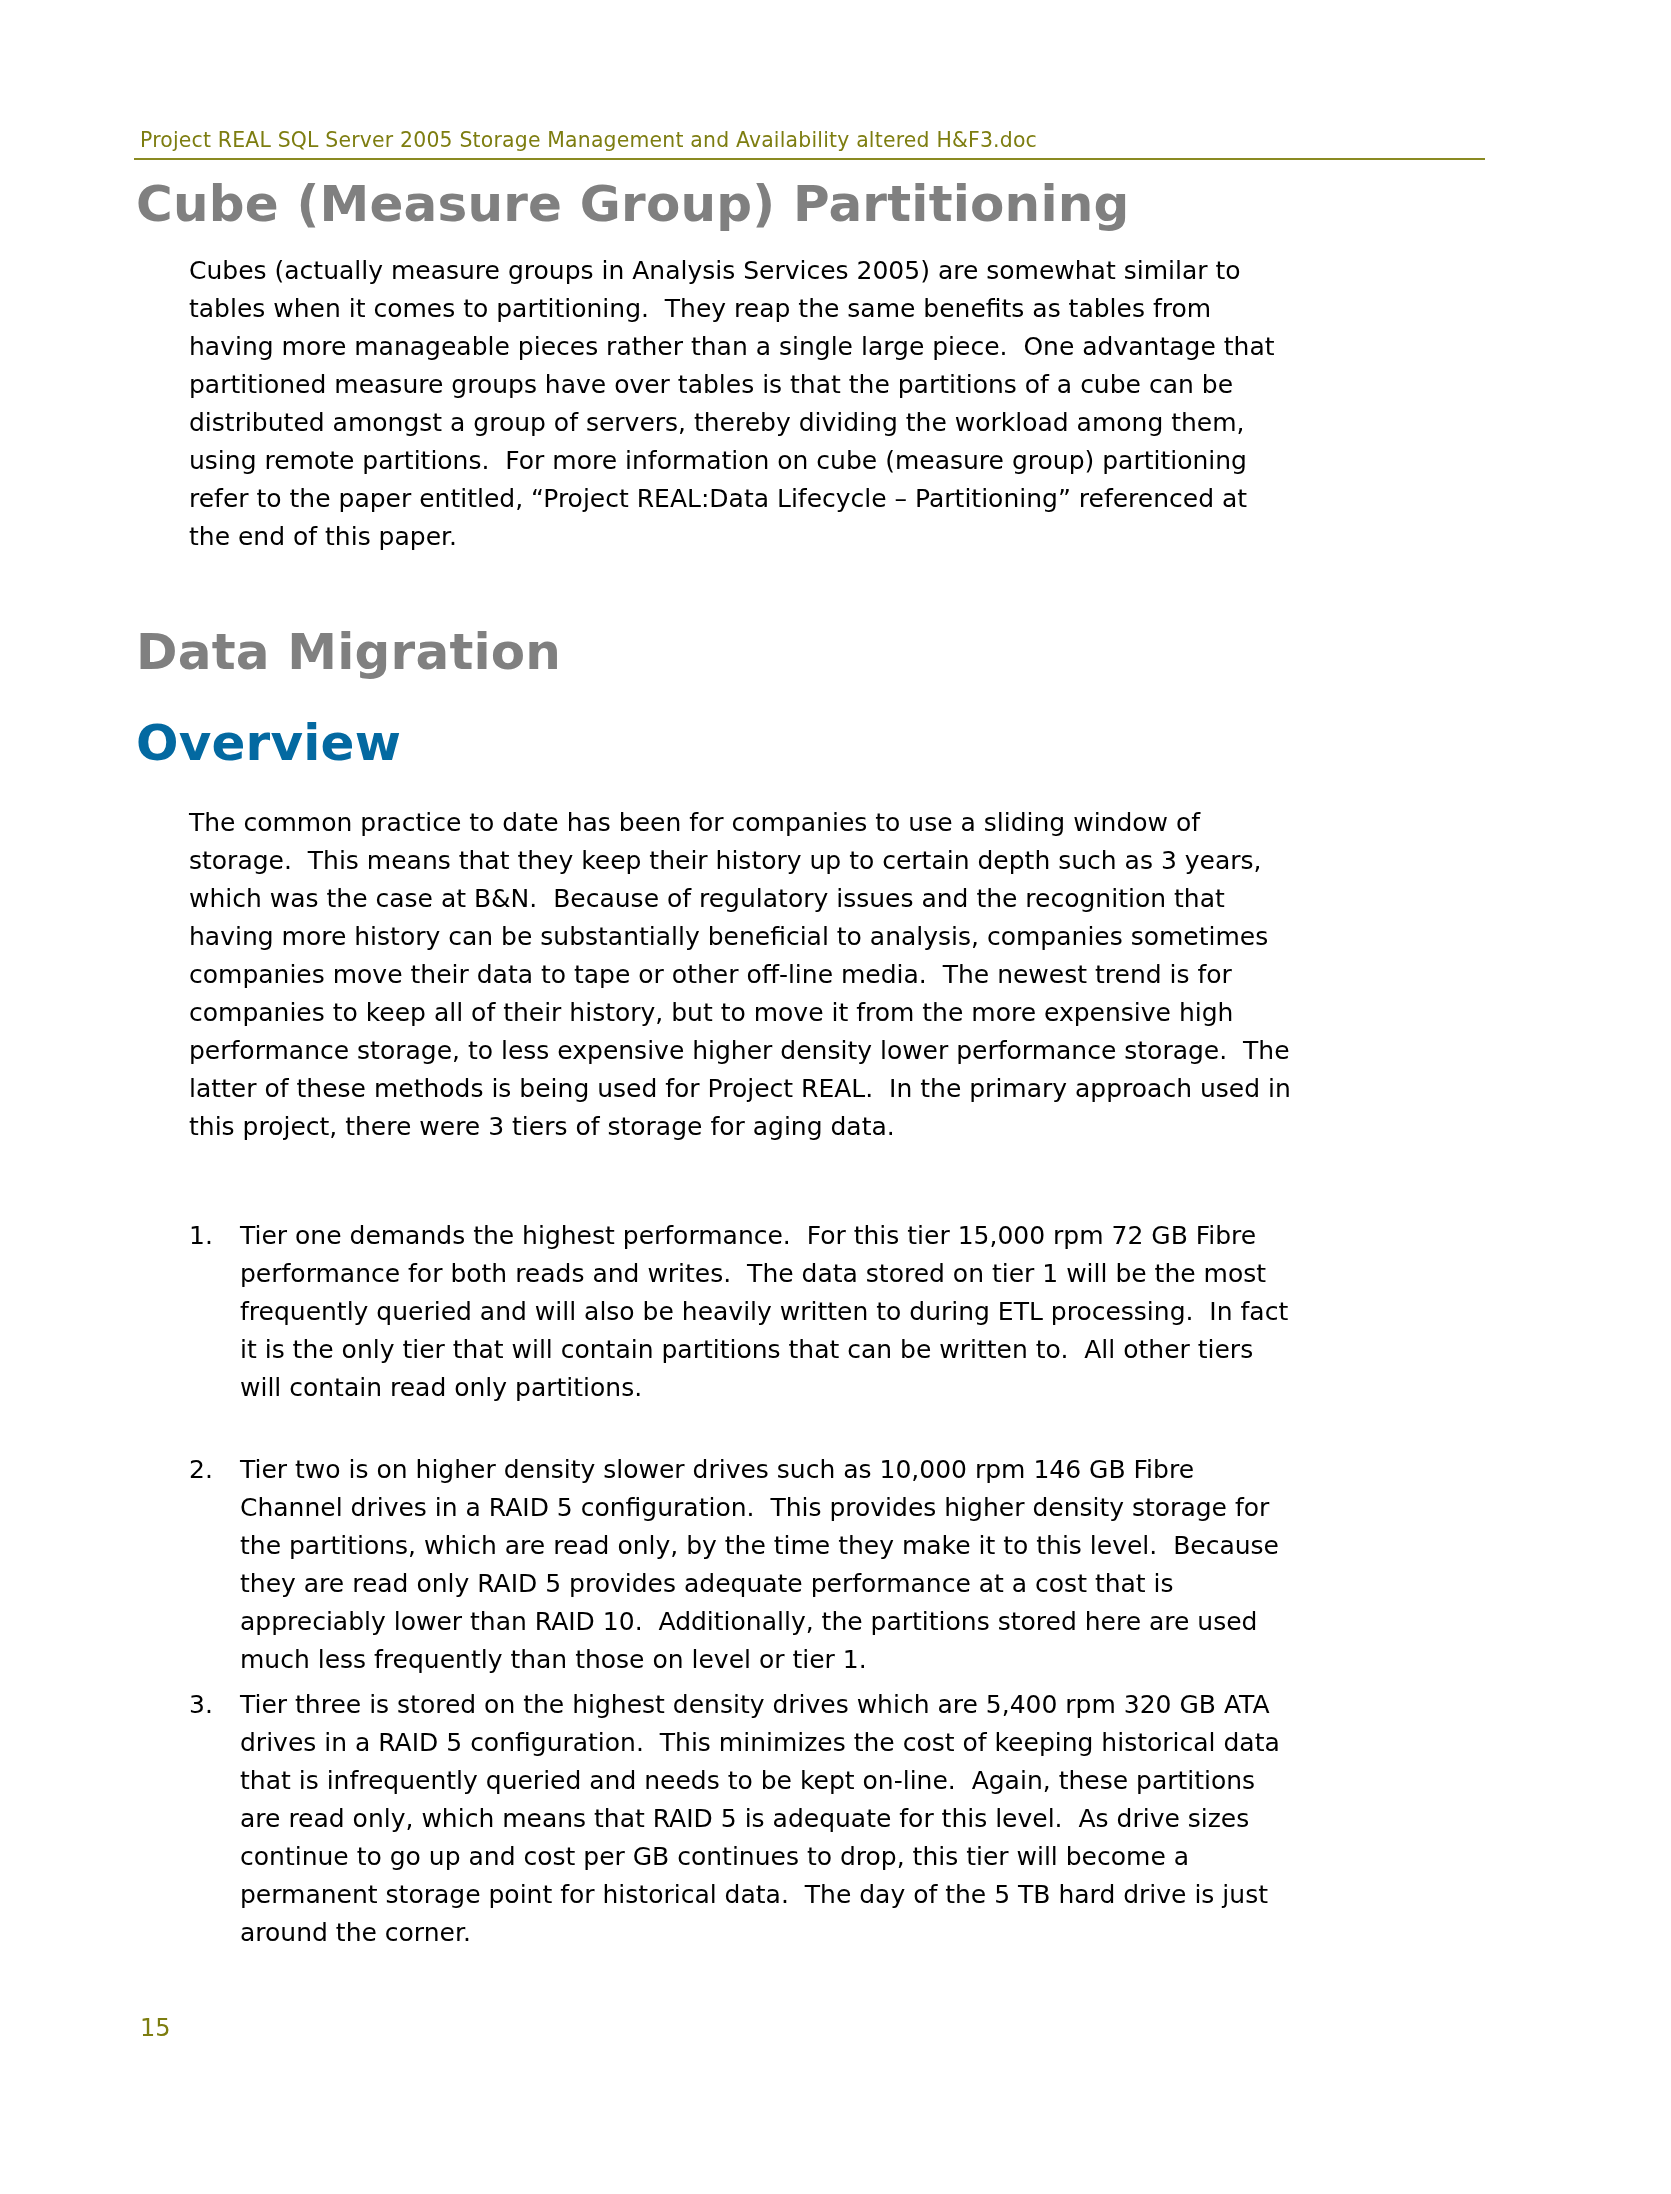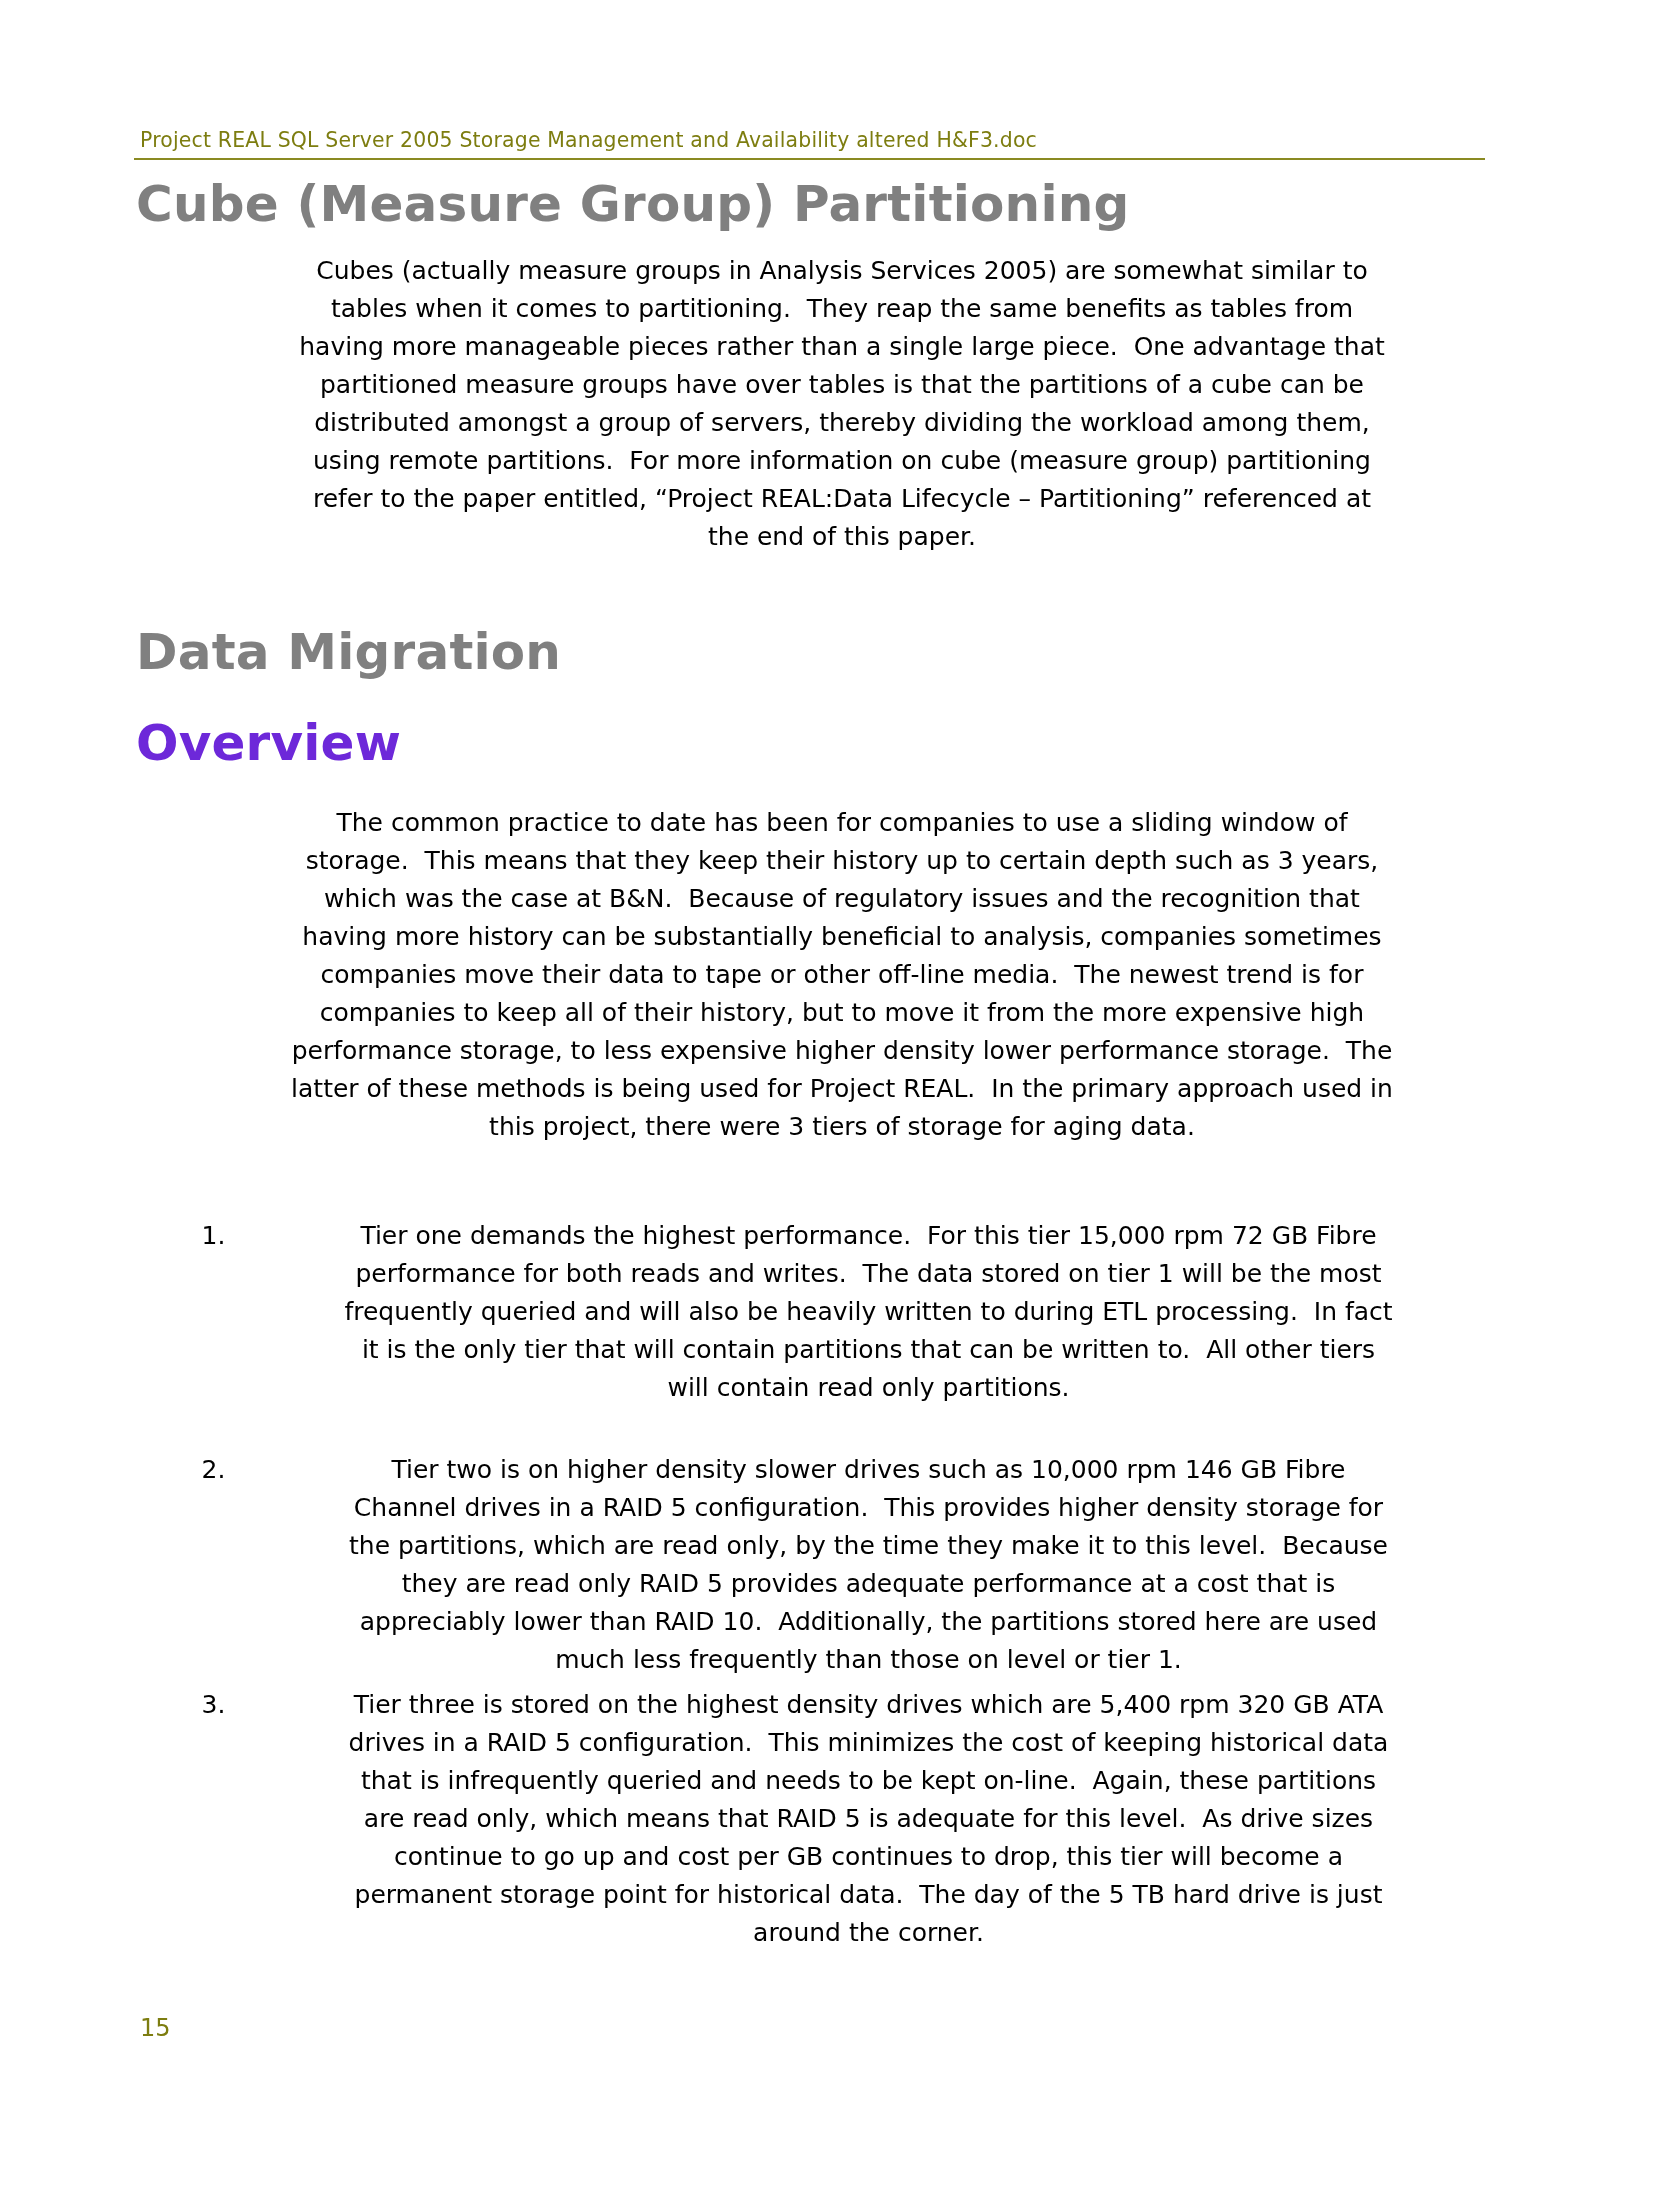--- a/index.html
+++ b/index.html
@@ -1,33 +1,33 @@
 <!DOCTYPE html>
 <html style="font-size:13px"><head>
   <meta charset="utf-8">
   <style>
     html, body { margin: 0; padding: 0; background: #ffffff; }
     body { width: 1672px; height: 2194px; position: relative; overflow: hidden; }
-    .page { position: absolute; left: 0; top: 0; width: 1672px; height: 2194px; background: #ffffff; text-align: center; }
+    .page { position: absolute; left: 0; top: 0; width: 1672px; height: 2194px; background: #ffffff; }
     .running-header {
       position: absolute; left: 140px; top: 127px;
       font-family: "DejaVu Sans", sans-serif; font-size: 20.4px; line-height: 26px;
       color: #7d7d10; white-space: nowrap; letter-spacing: 0.2px;
     }
     .header-rule {
       position: absolute; left: 134px; top: 158px; width: 1351px; height: 1.6px;
       background: #8a8a22;
     }
     .heading {
       position: absolute; left: 136px;
       font-family: "DejaVu Sans", sans-serif; font-weight: bold;
       font-size: 50px; line-height: 57px; white-space: nowrap; color: #808080;
       letter-spacing: 0.2px;
     }
-    .heading.h2 { color: #6d28d9; }
+    .heading.h2 { color: #0369a1; }
     .para {
       position: absolute; left: 189px; width: 1306px;
       font-family: "DejaVu Sans", sans-serif; font-size: 25px; line-height: 38px;
       color: #000000;
     }
     .line { display: block; white-space: pre; height: 38px; }
     .list-item { position: absolute; left: 189px; width: 1306px;
       font-family: "DejaVu Sans", sans-serif; font-size: 25px; line-height: 38px; color: #000; }
     .list-num { position: absolute; left: 0; top: 0; width: 49px; white-space: pre; }
     .list-body { position: absolute; left: 51px; top: 0; width: 1257px; }

